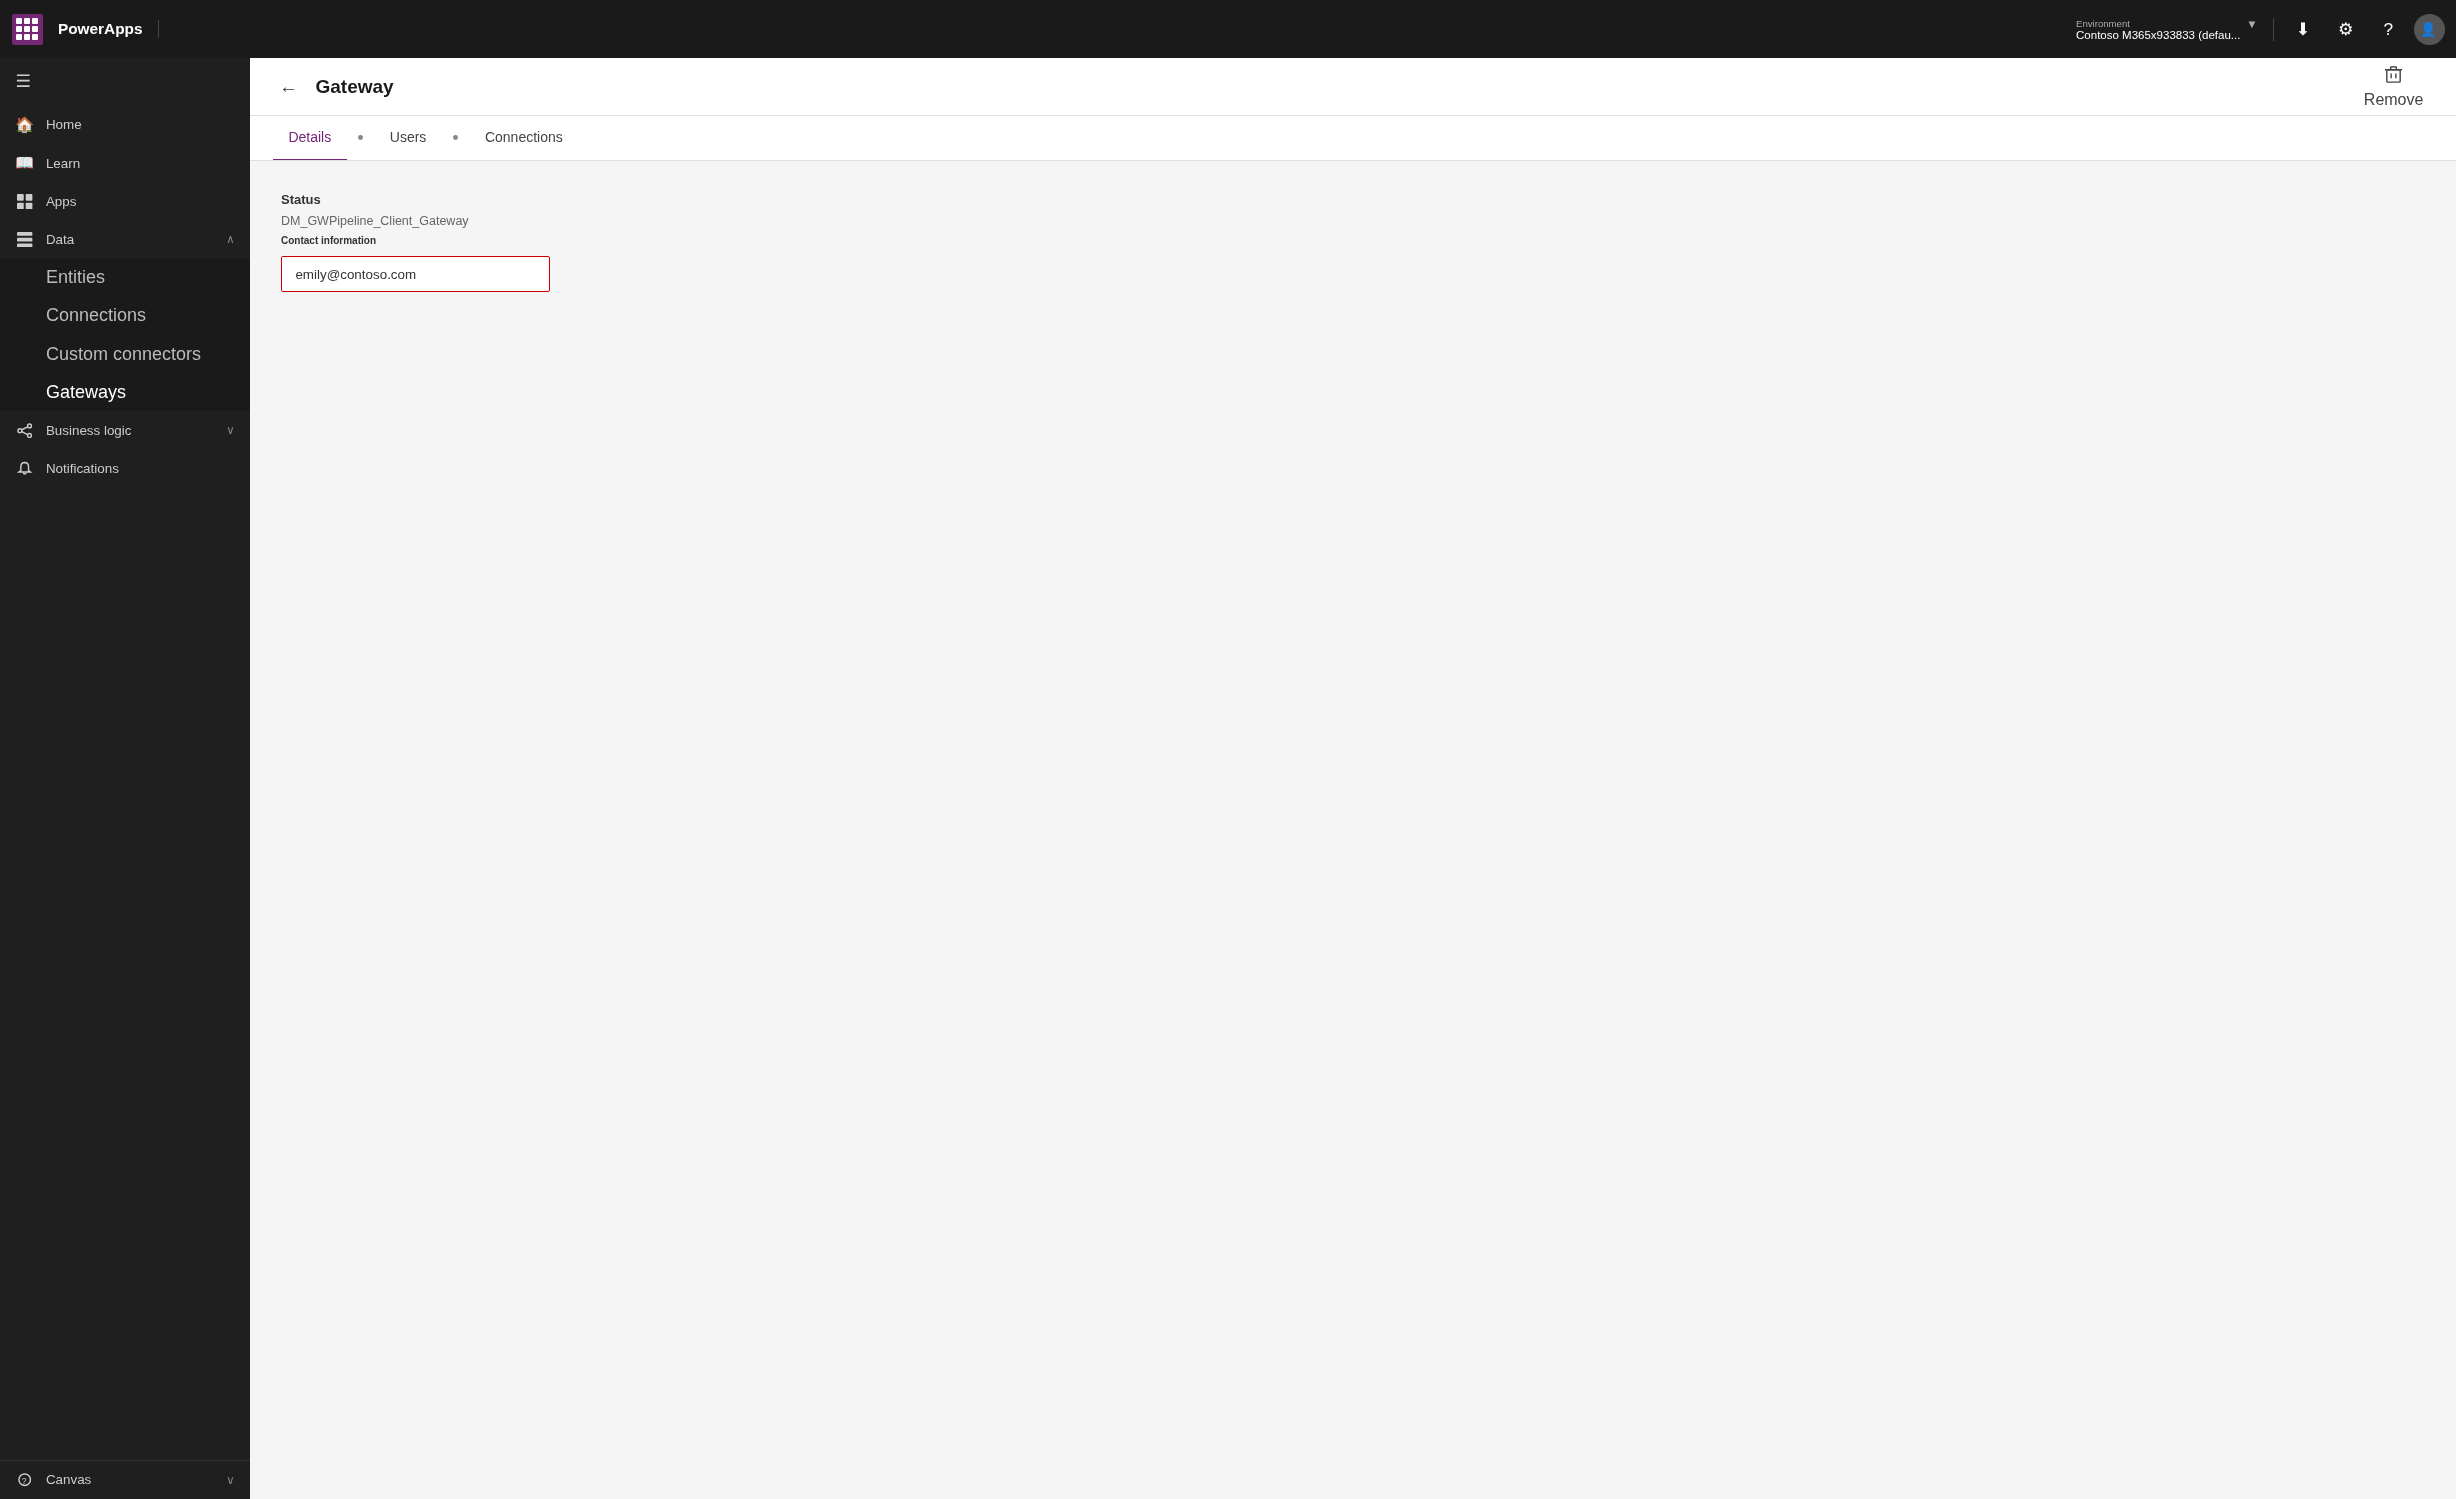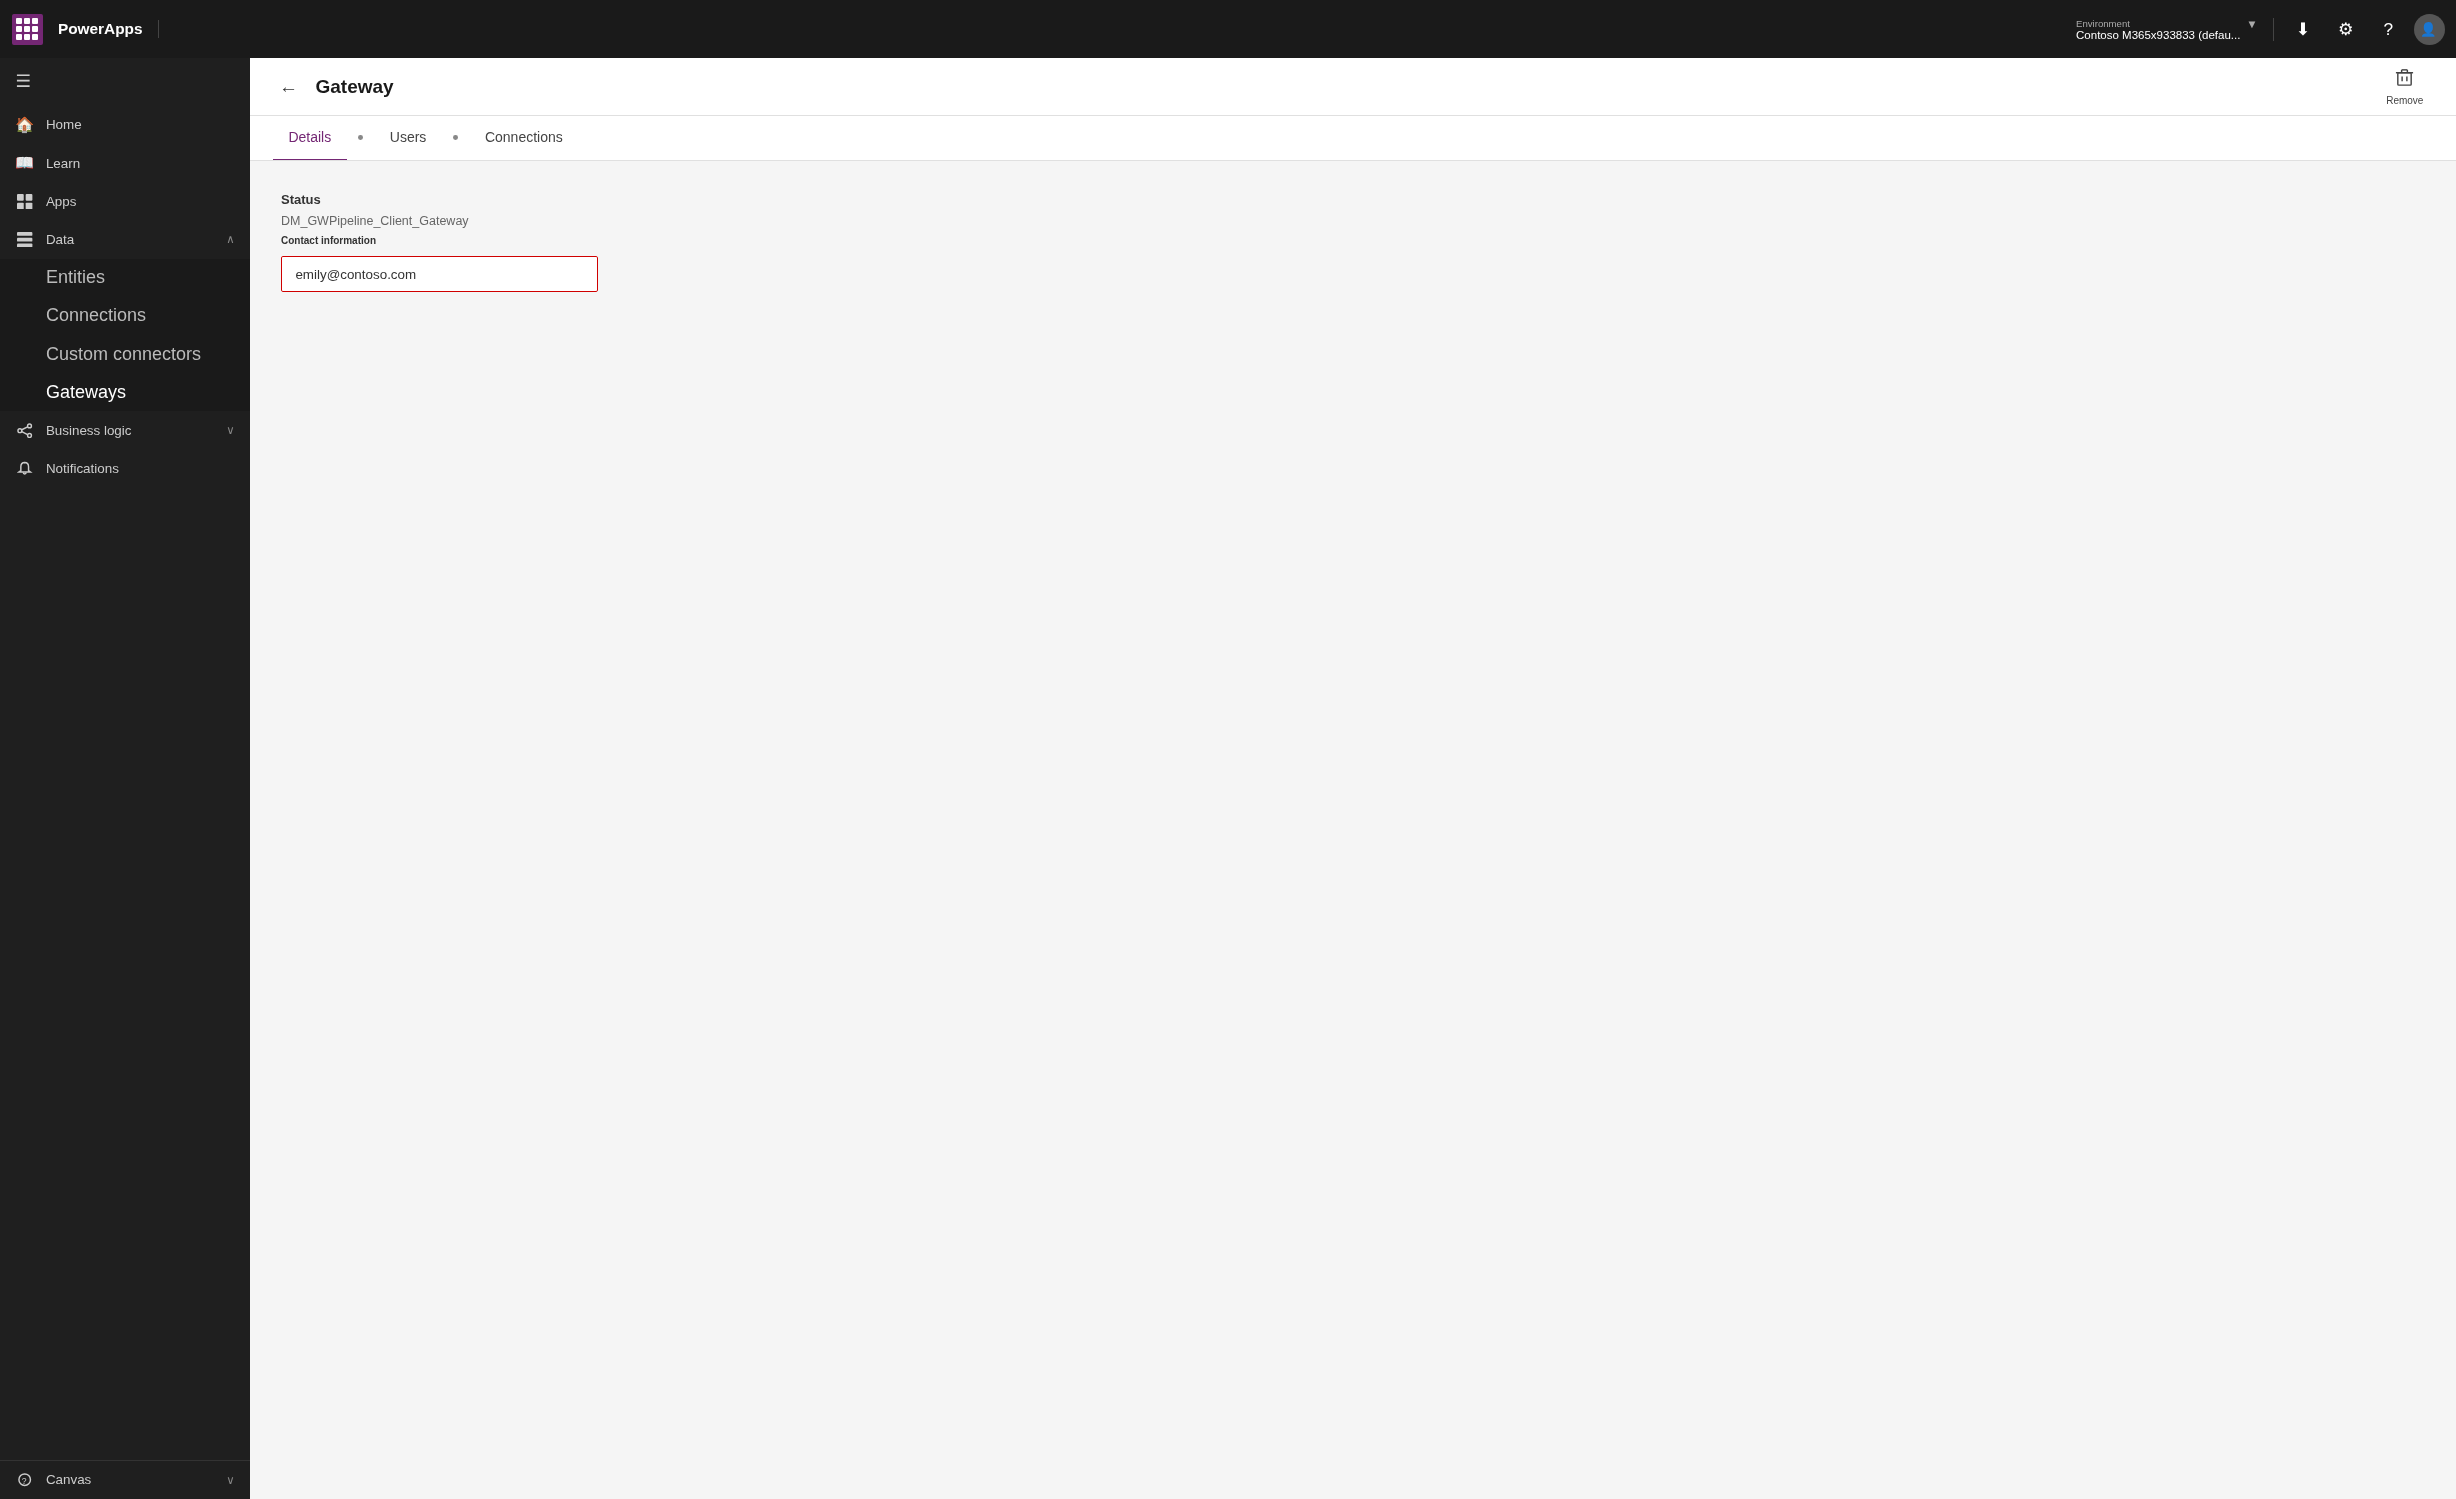--- a/index.html
+++ b/index.html
@@ -209,21 +209,21 @@
       border: none;
       cursor: pointer;
       padding: 5.8px 9.6px;
       border-radius: 3.8px;
     }
     .remove-btn .trash-icon {
       font-size: 19px;
       color: #444;
     }
     .remove-btn .remove-label {
-      font-size: 10px;
+      font-size: 16px;
       color: #444;
       text-align: right;
     }
 
     
     .tabs-bar {
       background: white;
       padding: 0 23px;
       display: flex;
       align-items: center;
@@ -275,21 +275,21 @@
       font-size: 10px;
       font-weight: 700;
       color: #333;
       margin-bottom: 9.6px;
     }
     .contact-input {
       border: 1.9px solid #d00000;
       padding: 9.6px 13.4px;
       font-size: 13.4px;
       color: #333;
-      width: 317px;
+      width: 269px;
       border-radius: 1.9px;
       background: white;
       outline: none;
     }
   </style>
 </head>
 <body>
 
 <div class="topbar">
   <div class="topbar-waffle">

